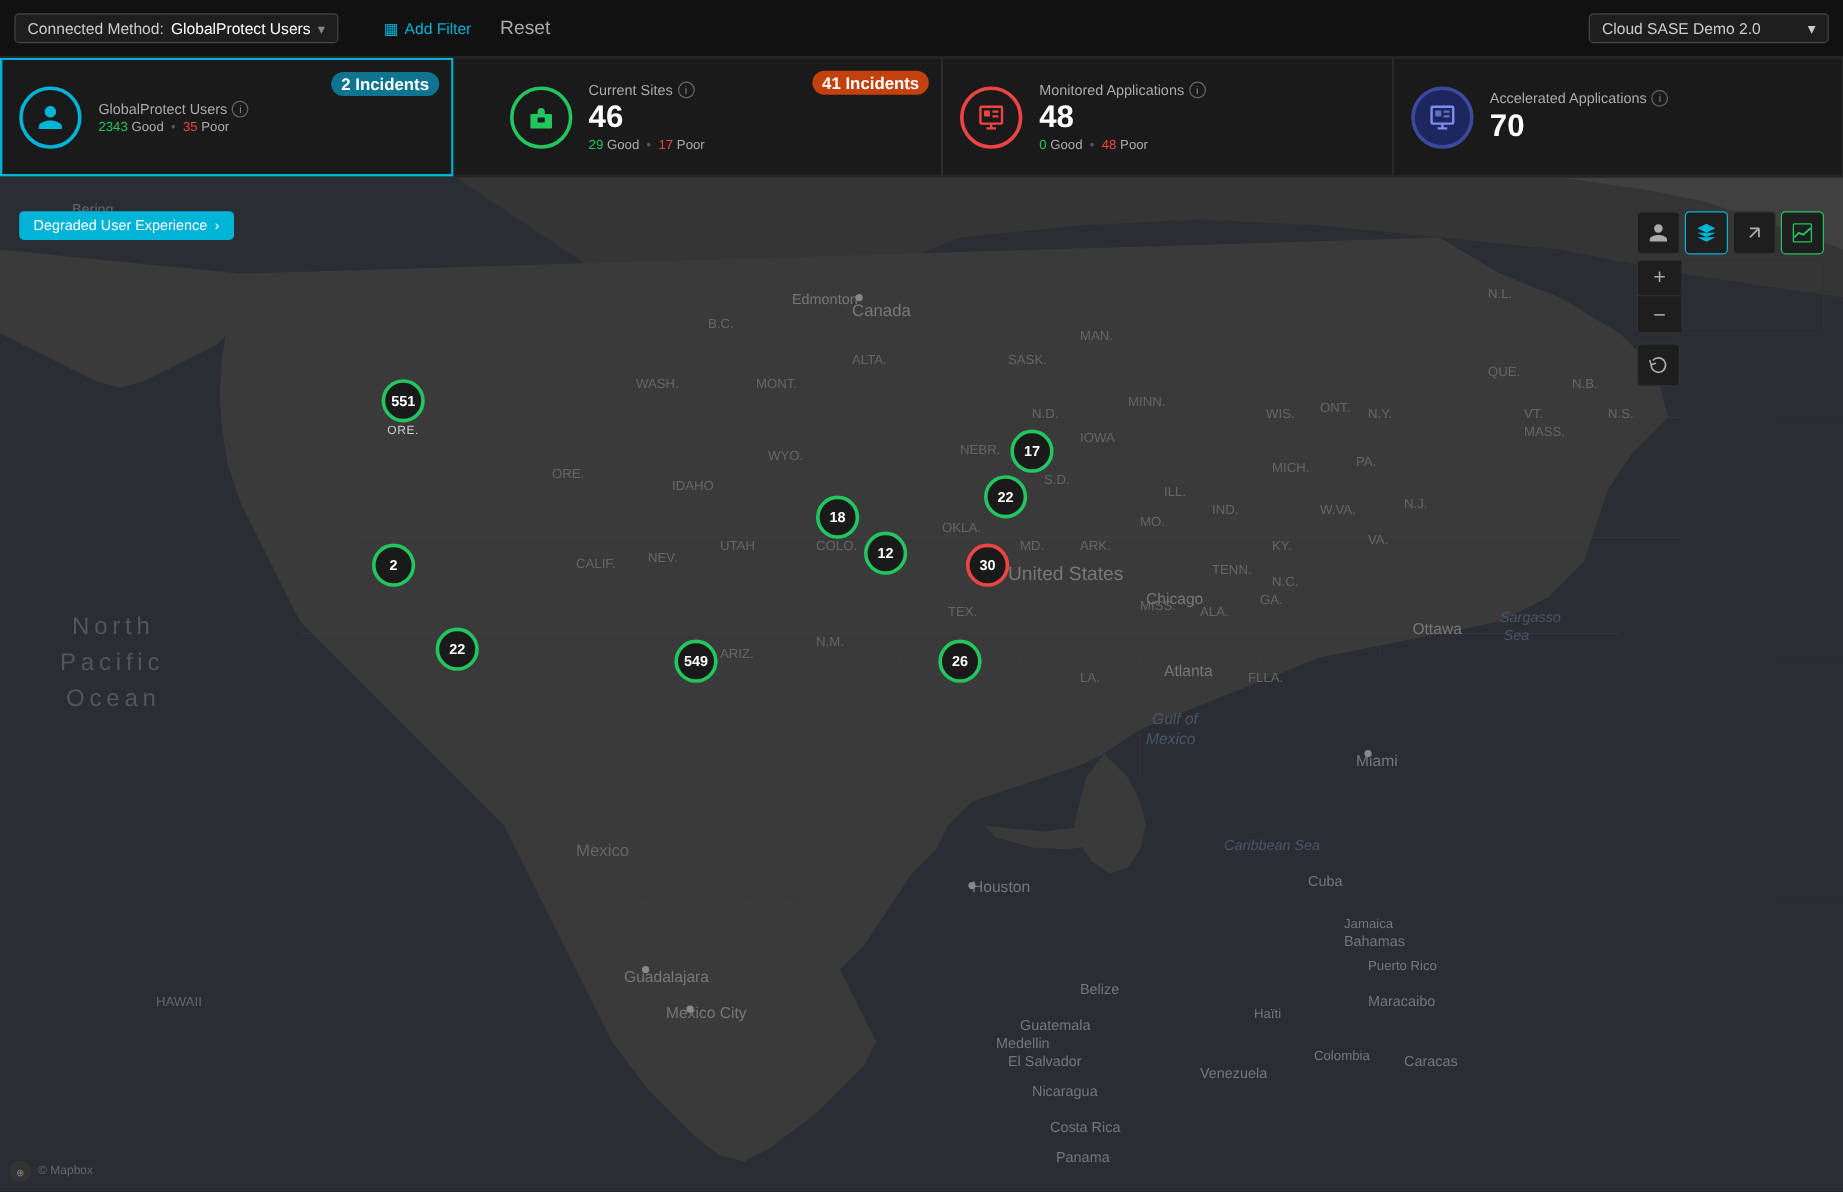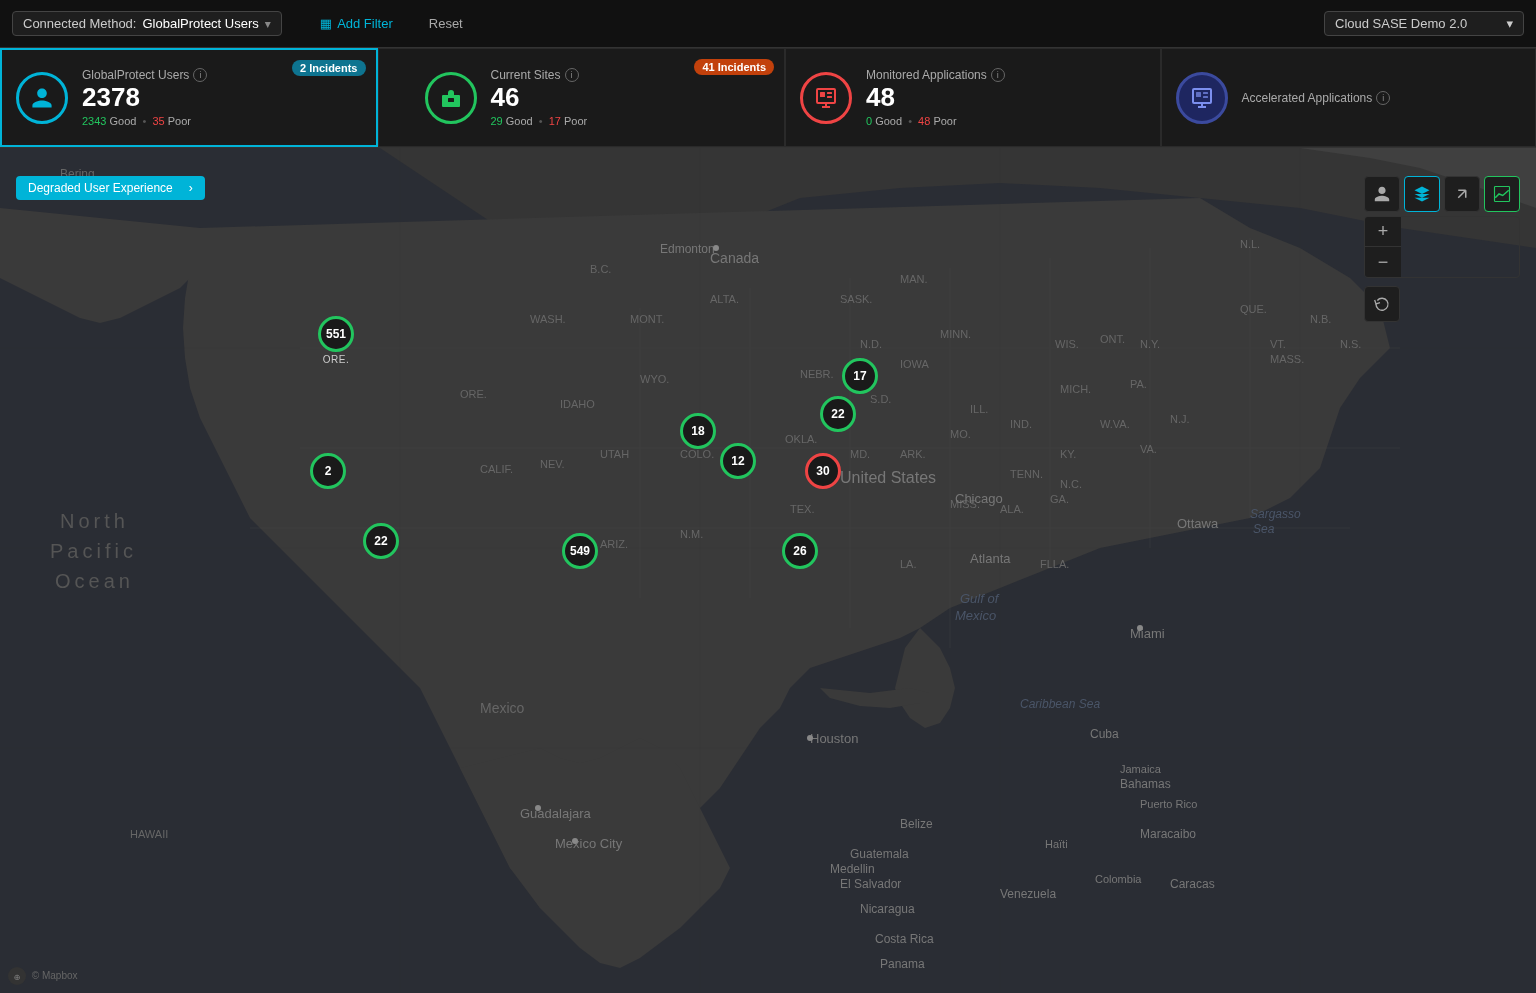--- a/index.html
+++ b/index.html
@@ -42,23 +42,23 @@
       align-items: center;
       gap: 5px;
       margin-left: 14px;
       color: #00b4d8;
       font-size: 13px;
       cursor: pointer;
       background: none;
       border: none;
     }
     .reset-btn {
-      margin-left: 12px;
+      margin-left: 0;
       color: #aaa;
-      font-size: 13px;
+      font-size: 16px;
       cursor: pointer;
       background: none;
       border: none;
     }
     .spacer { flex: 1; }
     .env-selector {
       display: flex;
       align-items: center;
       border: 1px solid #444;
       border-radius: 4px;
@@ -127,21 +127,21 @@
     }
     .card-sub .good { color: #22c55e; }
     .card-sub .poor { color: #ef4444; }
     .card-sub .dot { color: #555; margin: 0 3px; }
     .incident-badge {
       position: absolute;
       top: 10px;
       right: 10px;
       border-radius: 12px;
       padding: 2px 8px;
-      font-size: 11px;
+      font-size: 14px;
       font-weight: 600;
       cursor: pointer;
     }
     .incident-badge.teal { background: #0e7490; color: #fff; }
     .incident-badge.orange { background: #c2410c; color: #fff; }
     .info-icon {
       display: inline-flex;
       align-items: center;
       justify-content: center;
       width: 14px; height: 14px;
@@ -175,21 +175,21 @@
       left: 16px;
       background: #00b4d8;
       color: #fff;
       border: none;
       border-radius: 4px;
       padding: 5px 12px;
       font-size: 12px;
       cursor: pointer;
       display: flex;
       align-items: center;
-      gap: 16px;
+      gap: 6px;
       z-index: 50;
     }
 
     
     .map-controls {
       position: absolute;
       top: 28px;
       right: 16px;
       display: flex;
       flex-direction: column;
@@ -300,21 +300,20 @@
     <div class="card-icon-wrap cyan">
       <svg width="24" height="24" viewBox="0 0 24 24" fill="currentColor">
         <path d="M12 12c2.7 0 4.8-2.1 4.8-4.8S14.7 2.4 12 2.4 7.2 4.5 7.2 7.2 9.3 12 12 12zm0 2.4c-3.2 0-9.6 1.6-9.6 4.8v2.4h19.2v-2.4c0-3.2-6.4-4.8-9.6-4.8z"></path>
       </svg>
     </div>
     <div class="card-info">
       <div class="card-title">
         <span>GlobalProtect Users</span>
         <span class="info-icon">i</span>
       </div>
-      <div class="card-value">2378</div>
       <div class="card-sub">
         <span class="good">2343</span>
         <span>Good</span>
         <span class="dot">•</span>
         <span class="poor">35</span>
         <span>Poor</span>
       </div>
     </div>
     <div class="incident-badge teal">2 Incidents</div>
   </div>
@@ -378,20 +377,21 @@
         <rect x="6" y="6" width="5" height="5" rx="0.5" fill="#7c8fef" opacity="0.7"></rect>
         <rect x="13" y="6" width="5" height="2" rx="0.5" fill="#7c8fef" opacity="0.7"></rect>
         <rect x="13" y="10" width="5" height="2" rx="0.5" fill="#7c8fef" opacity="0.7"></rect>
       </svg>
     </div>
     <div class="card-info">
       <div class="card-title">
         <span>Accelerated Applications</span>
         <span class="info-icon">i</span>
       </div>
+      <div class="card-value">70</div>
     </div>
   </div>
 
 </div>
 
 <div class="map-container">
 
   <svg class="map-bg" viewBox="0 0 1536 845" xmlns="http://www.w3.org/2000/svg">
     <rect width="1536" height="845" fill="#2c2c2c"></rect>
 

